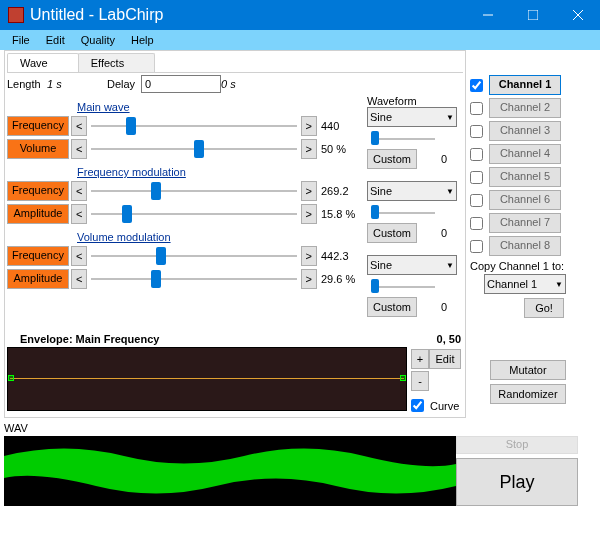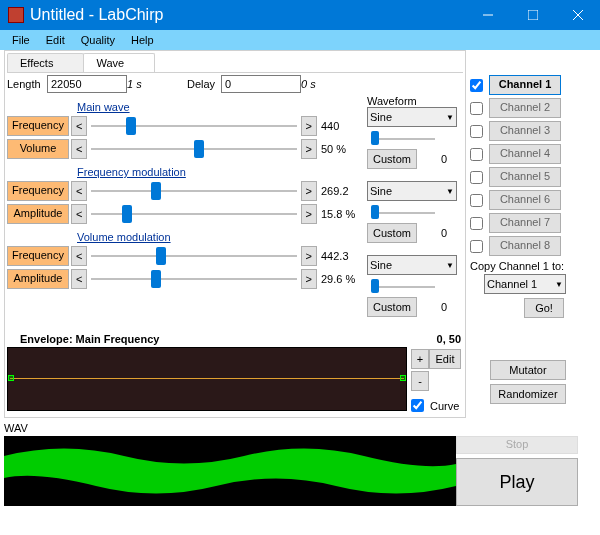--- a/index.html
+++ b/index.html
@@ -17,21 +17,21 @@
 .tabs { display: flex; border-bottom: 1px solid #d0d0d0; margin-bottom: 2px; }
 .tab { padding: 3px 30px 3px 12px; border: 1px solid #d0d0d0; border-bottom: none; cursor: pointer; background: #fff; margin-right: -1px; border-radius: 2px 2px 0 0; }
 .tab.inactive { background: #f0f0f0; }
 .row { display: flex; align-items: center; margin: 2px 0; }
 .lab { display: inline-block; }
 input[type=text] { border: 1px solid #7a7a7a; padding: 1px 3px; height: 18px; background: #fff; }
 .italic { font-style: italic; }
 .btn { background: #e1e1e1; border: 1px solid #adadad; padding: 0 4px; height: 20px; display: inline-flex; align-items: center; justify-content: center; cursor: pointer; }
 .section-title { text-decoration: underline; color: #003399; margin: 6px 0 2px 70px; }
 .slider-row { display: flex; align-items: center; margin: 1px 0; }
-.param-btn { width: 62px; height: 20px; background: #fdba74; border: 1px solid #adadad; text-align: center; padding-top: 2px; cursor: pointer; margin-right: 2px; }
+.param-btn { width: 62px; height: 20px; background: #f97316; border: 1px solid #adadad; text-align: center; padding-top: 2px; cursor: pointer; margin-right: 2px; }
 .slider { position: relative; height: 22px; flex: 1; }
 .track { position: absolute; left: 4px; right: 4px; top: 10px; height: 2px; background: #c0c0c0; }
 .thumb { position: absolute; top: 2px; width: 10px; height: 18px; background: #0078d7; border-radius: 2px; }
 .val { width: 44px; text-align: left; padding-left: 4px; }
 .waveform-col { width: 96px; margin-left: 6px; }
 .wfgroup { margin-bottom: 12px; }
 .select { border: 1px solid #7a7a7a; height: 20px; width: 90px; padding: 0 2px; background: #efefef; display: flex; align-items: center; justify-content: space-between; cursor: pointer; }
 .select .chev { font-size: 8px; }
 .minislider { position: relative; height: 20px; width: 70px; margin: 2px 0 0 2px; }
 .minislider .track { top: 9px; }
@@ -83,27 +83,26 @@
 <div class="menubar">
   <span>File</span>
   <span>Edit</span>
   <span>Quality</span>
   <span>Help</span>
 </div>
 
 <div class="content">
   <div class="left">
     <div class="tabs">
+      <div class="tab">Wave</div>
       <div class="tab inactive">Effects</div>
-      <div class="tab">Wave</div>
     </div>
 
     <div class="row">
       <span class="lab" style="width:40px">Length</span>
-      <input type="text" style="width: 80px;" value="22050">
       <span class="italic" style="width:40px">1 s</span>
       <span style="width:20px"></span>
       <span class="lab" style="width:34px">Delay</span>
       <input type="text" style="width: 80px;" value="0">
       <span class="italic">0 s</span>
     </div>
 
     <div class="main-body">
       <div class="params">
         <div class="section-title">Main wave</div>

